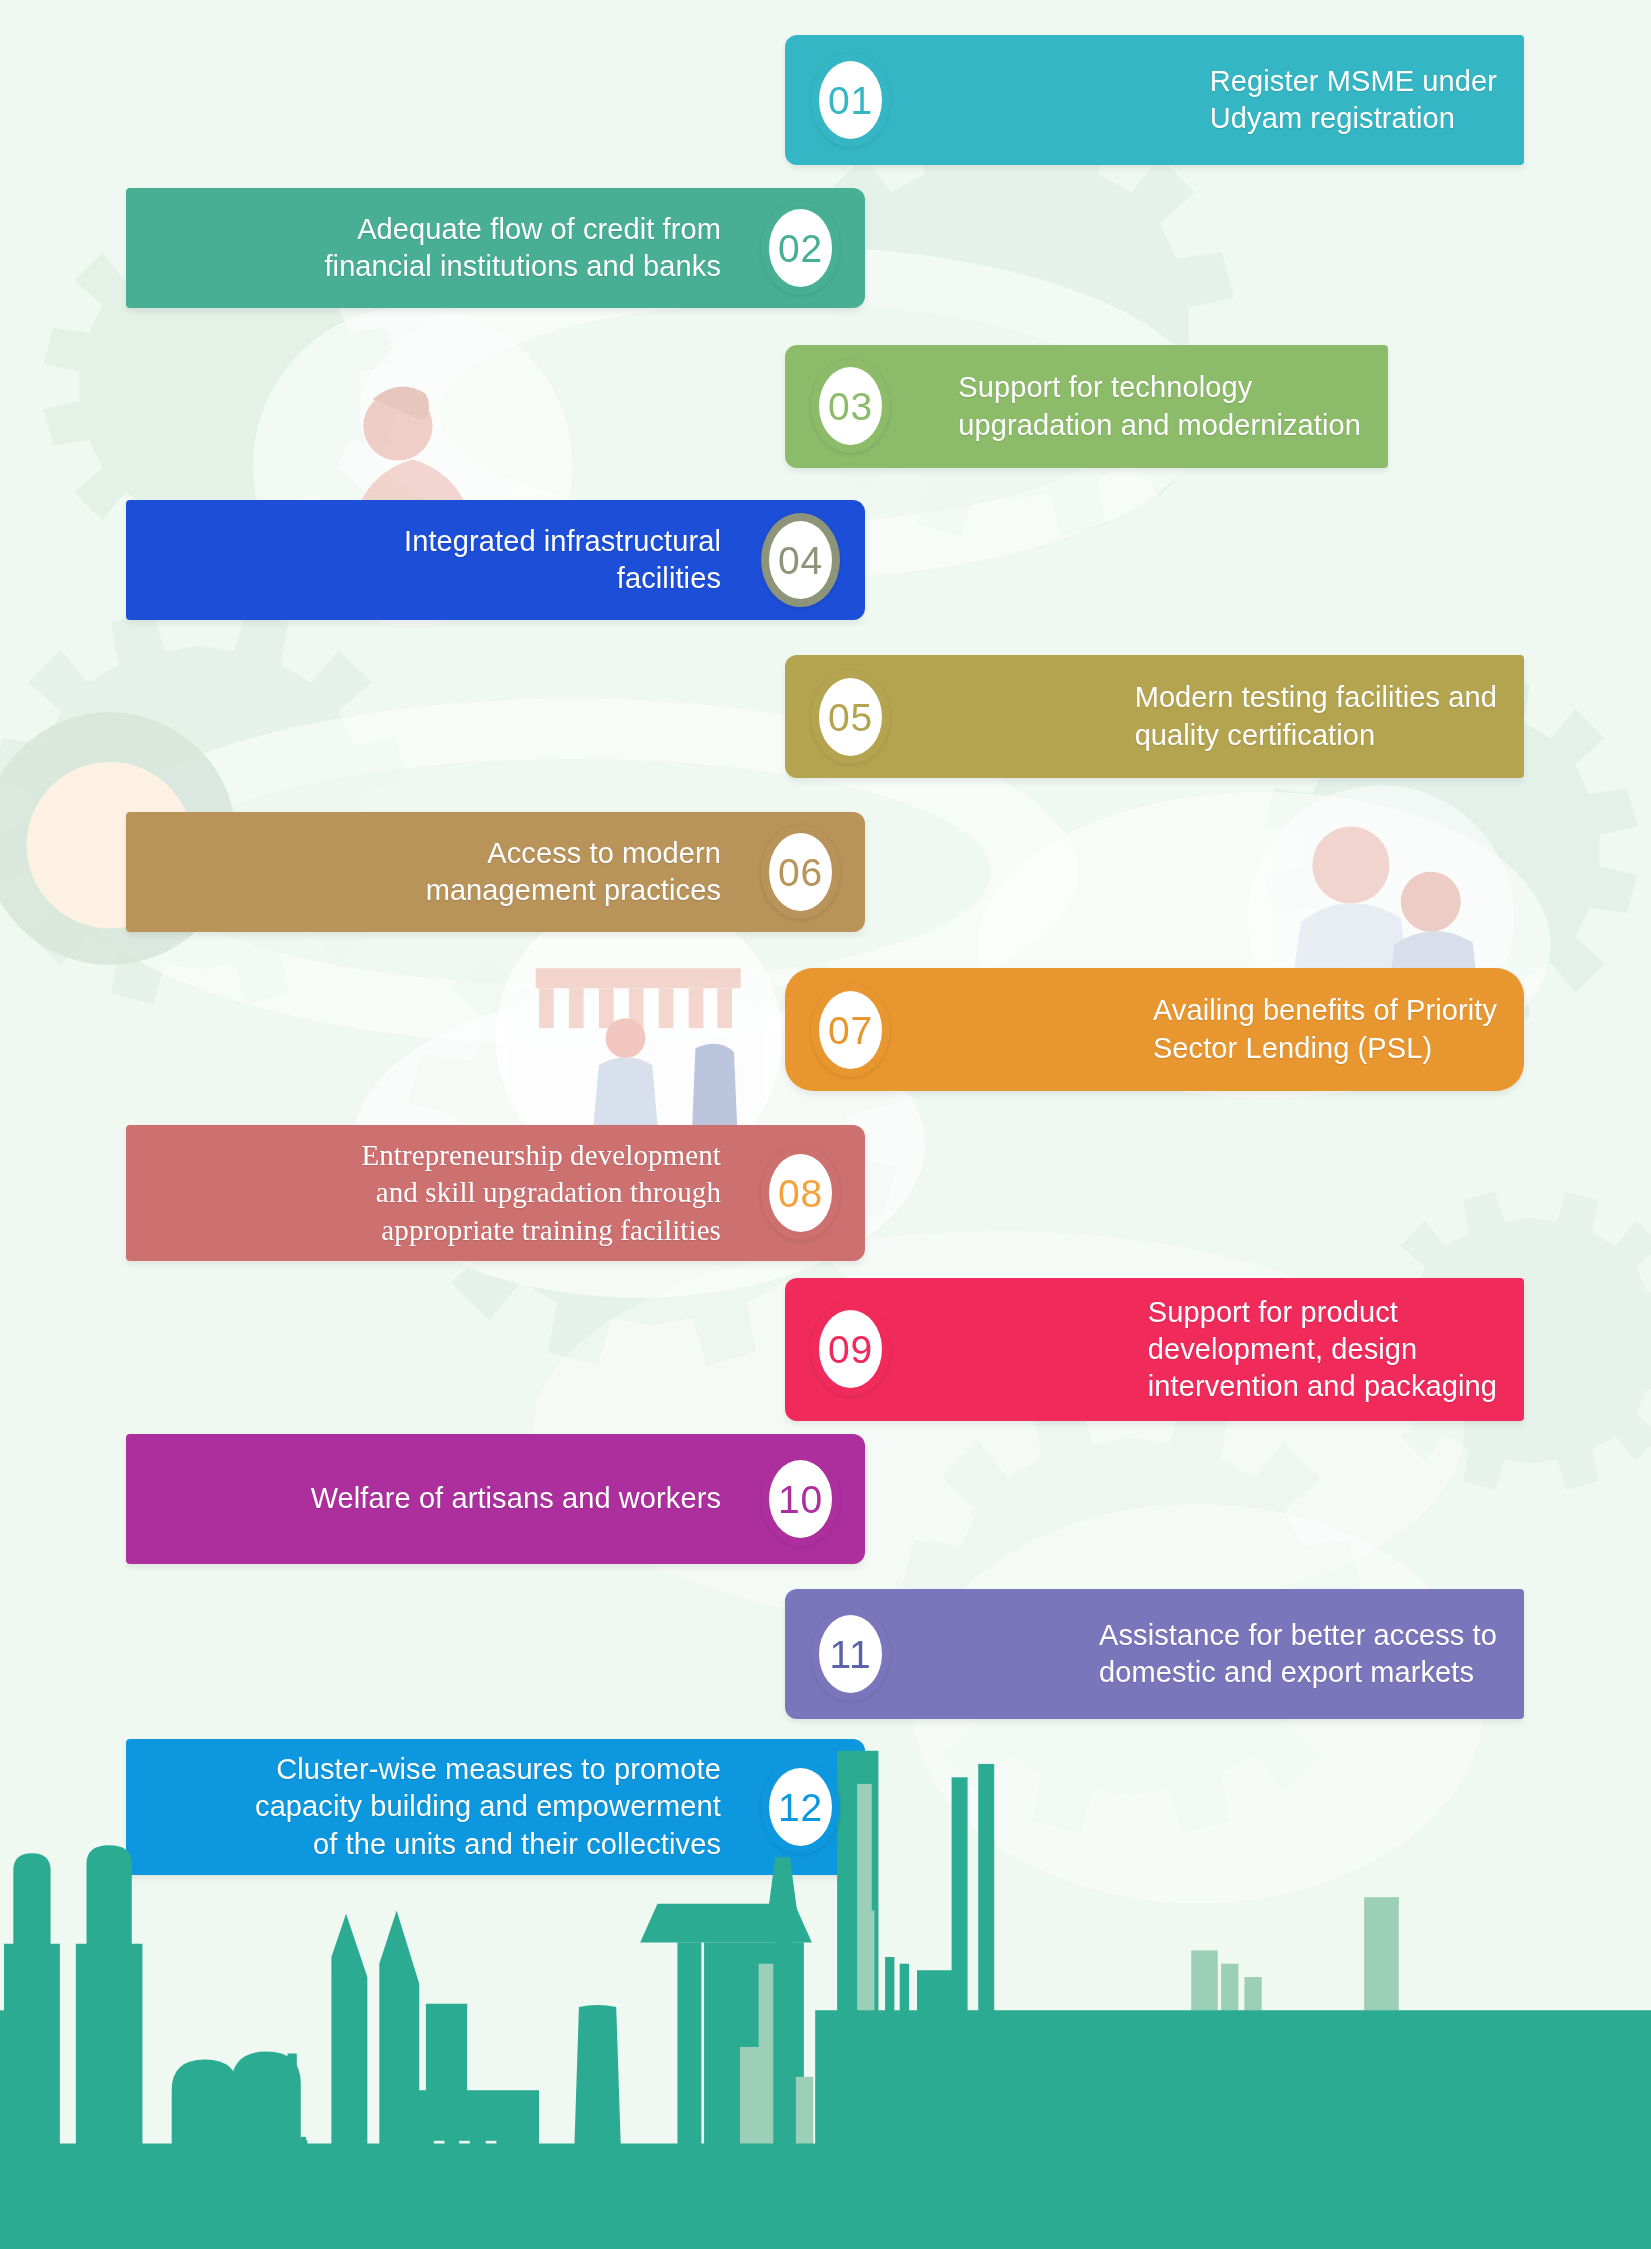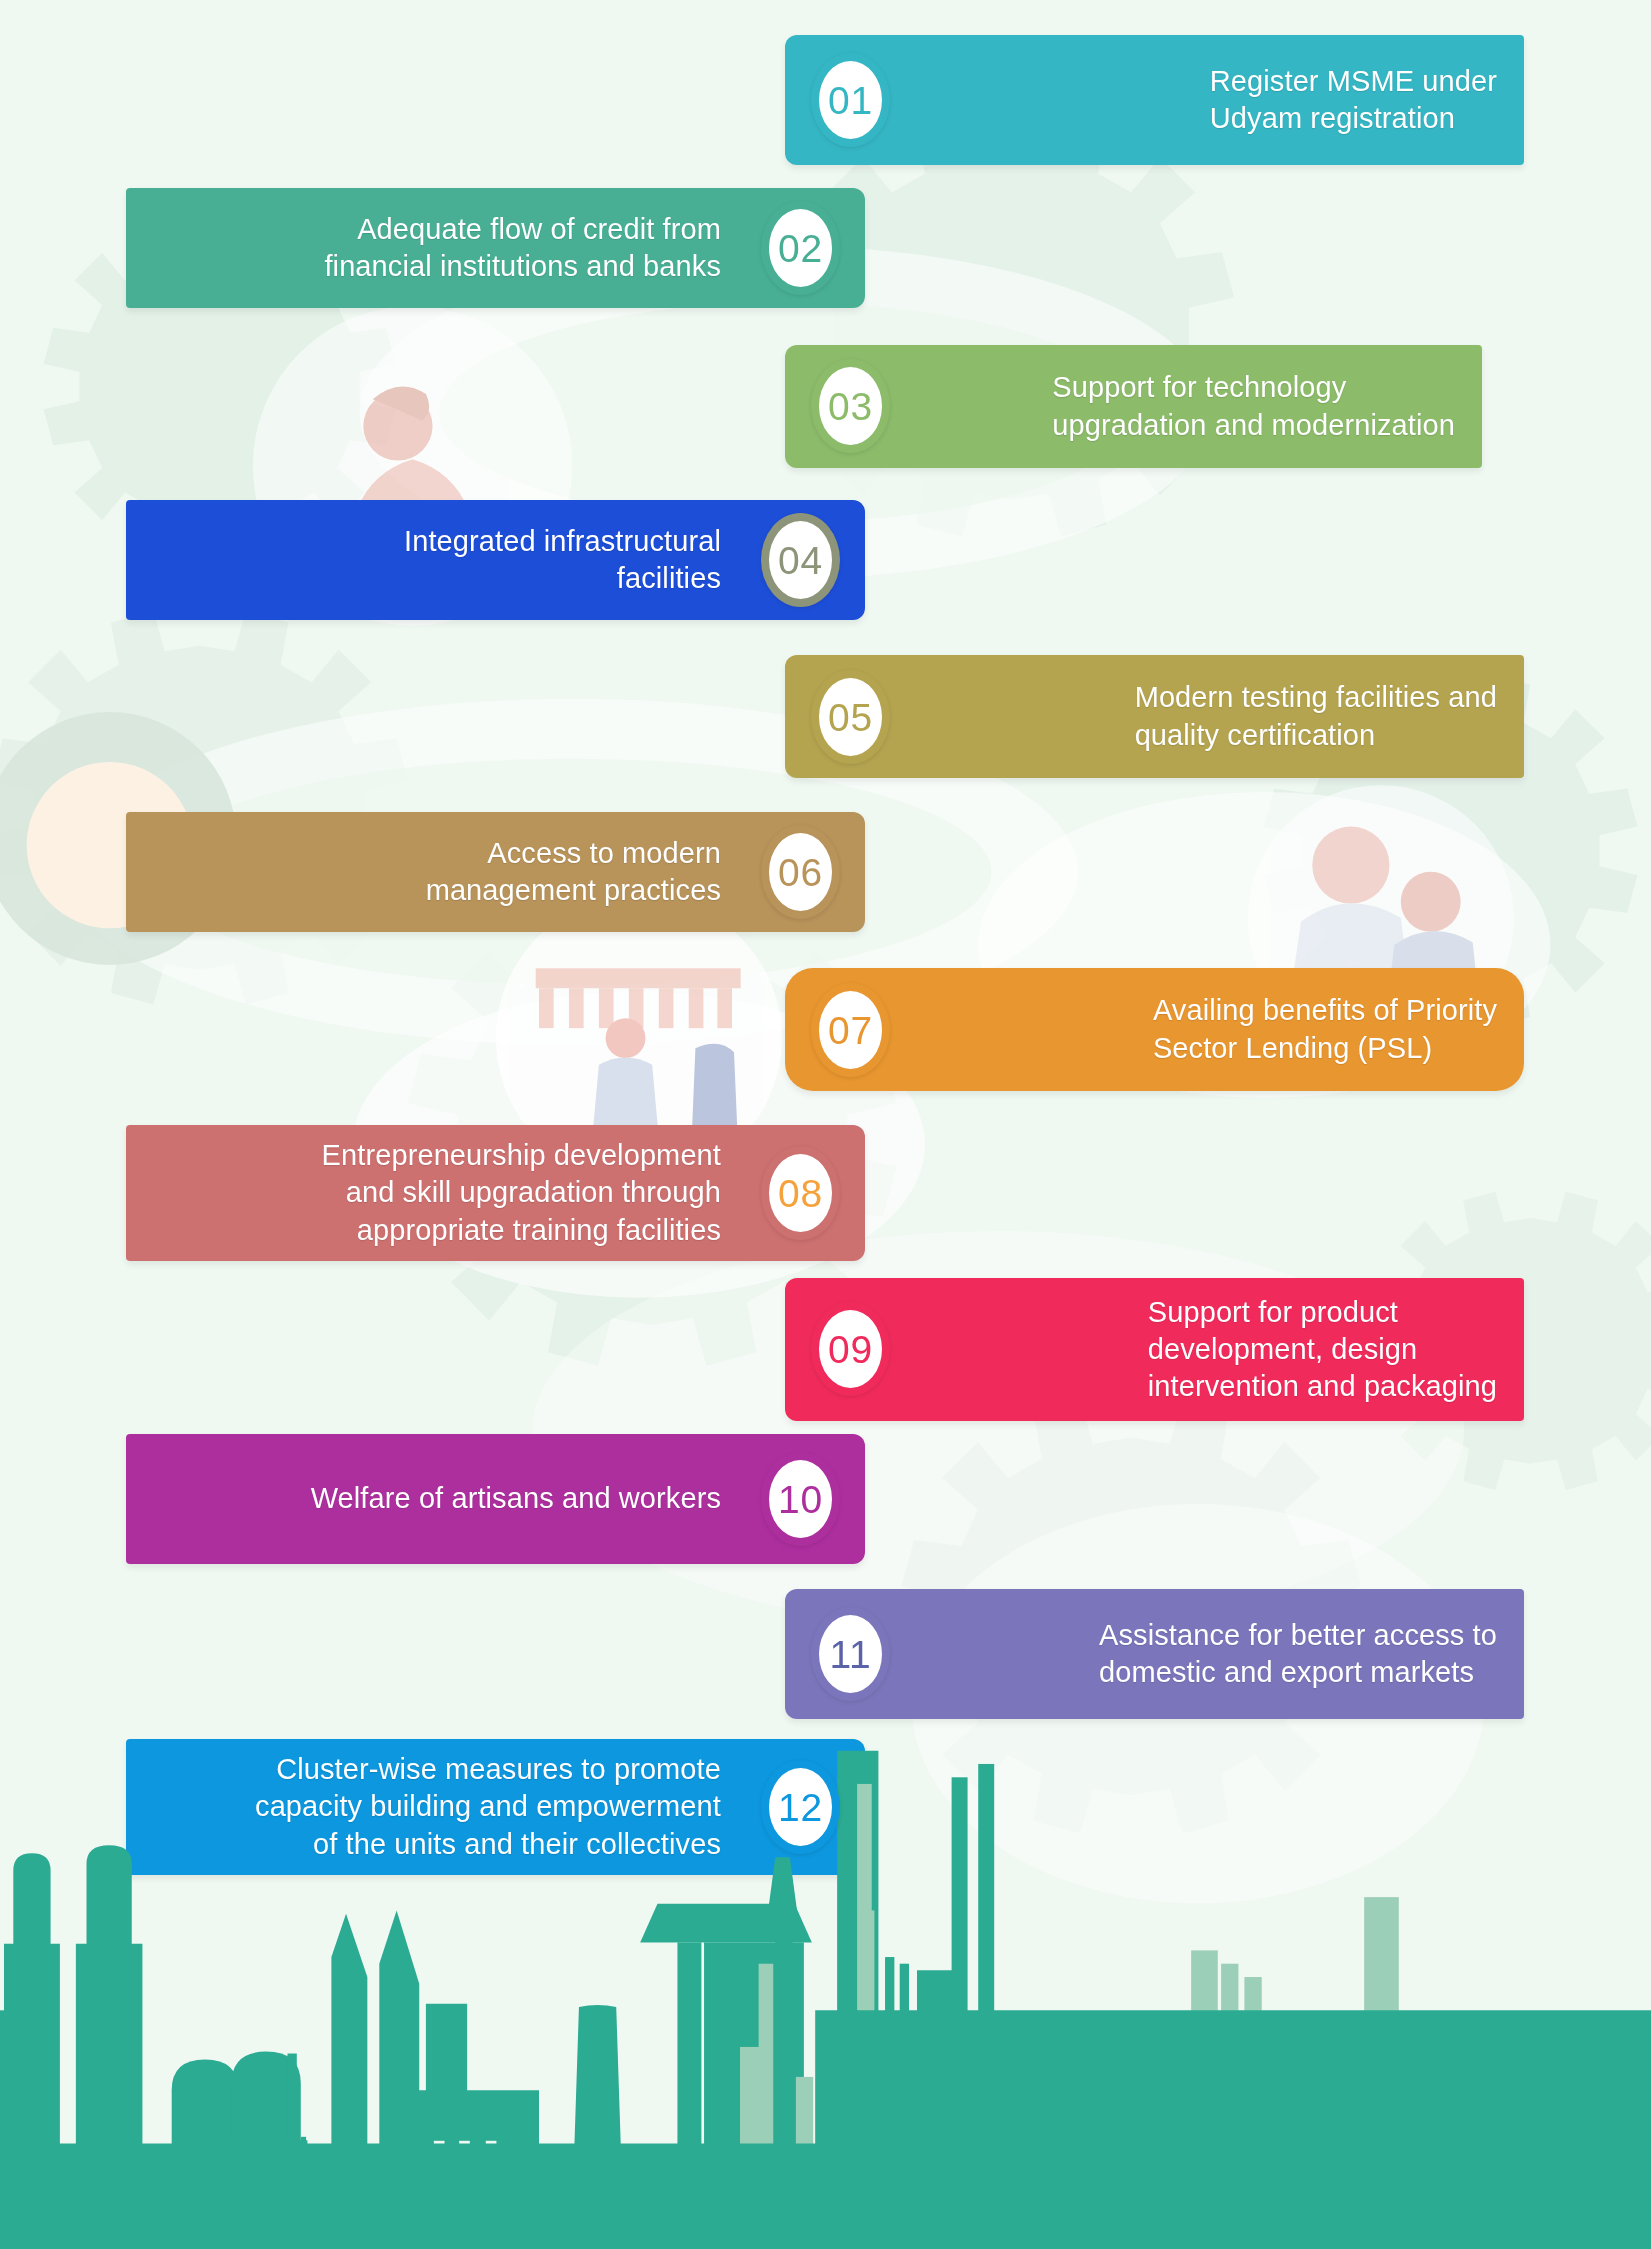--- a/index.html
+++ b/index.html
@@ -166,21 +166,21 @@
       <div class="row">
         <div class="bar left" style="background: rgb(72, 175, 149); left: 126px; width: 739px; top: 188px; height: 120px;">
           <div class="bar-text">Adequate flow of credit from
 financial institutions and banks</div>
         </div>
         <div class="badge" style="border: 8.7px solid rgb(72, 175, 149); top: 201px; left: 761px;">
           <div class="badge-num" style="color: rgb(72, 175, 149);">02</div>
         </div>
       </div>
       <div class="row">
-        <div class="bar right" style="background: rgb(140, 187, 106); left: 785px; width: 697px; top: 345px; height: 123px;">
+        <div class="bar right" style="background: rgb(140, 187, 106); left: 785px; width: 603px; top: 345px; height: 123px;">
           <div class="bar-text">Support for technology
 upgradation and modernization</div>
         </div>
         <div class="badge" style="border: 8.7px solid rgb(140, 187, 106); top: 359px; left: 811px; align-items: center;">
           <div class="badge-num" style="color: rgb(140, 187, 106);">03</div>
         </div>
       </div>
       <div class="row">
         <div class="bar left" style="background: #1d4ed8; left: 126px; width: 739px; top: 500px; height: 120px;">
           <div class="bar-text">Integrated infrastructural
@@ -211,21 +211,21 @@
       <div class="row">
         <div class="bar right" style="background: rgb(232, 150, 47); left: 785px; width: 739px; top: 968px; height: 123px; border-radius: 28px;">
           <div class="bar-text">Availing benefits of Priority
 Sector Lending (PSL)</div>
         </div>
         <div class="badge" style="border: 8.7px solid rgb(232, 150, 47); top: 983px; left: 811px;">
           <div class="badge-num" style="color: rgb(232, 150, 47);">07</div>
         </div>
       </div>
       <div class="row">
-        <div class="bar left" style="background: rgb(205, 112, 112); left: 126px; width: 739px; top: 1125px; height: 136px;">
+        <div class="bar left" style="background: rgb(205, 112, 112); left: 126px; width: 739px; top: 1125px; height: 136px; font-family: Liberation Serif, serif;">
           <div class="bar-text">Entrepreneurship development
 and skill upgradation through
 appropriate training facilities</div>
         </div>
         <div class="badge" style="border: 8.7px solid rgb(205, 112, 112); top: 1146px; left: 761px;">
           <div class="badge-num" style="color: rgb(246, 162, 60);">08</div>
         </div>
       </div>
       <div class="row">
         <div class="bar right" style="background: rgb(240, 43, 91); left: 785px; width: 739px; top: 1278px; height: 143px;">

